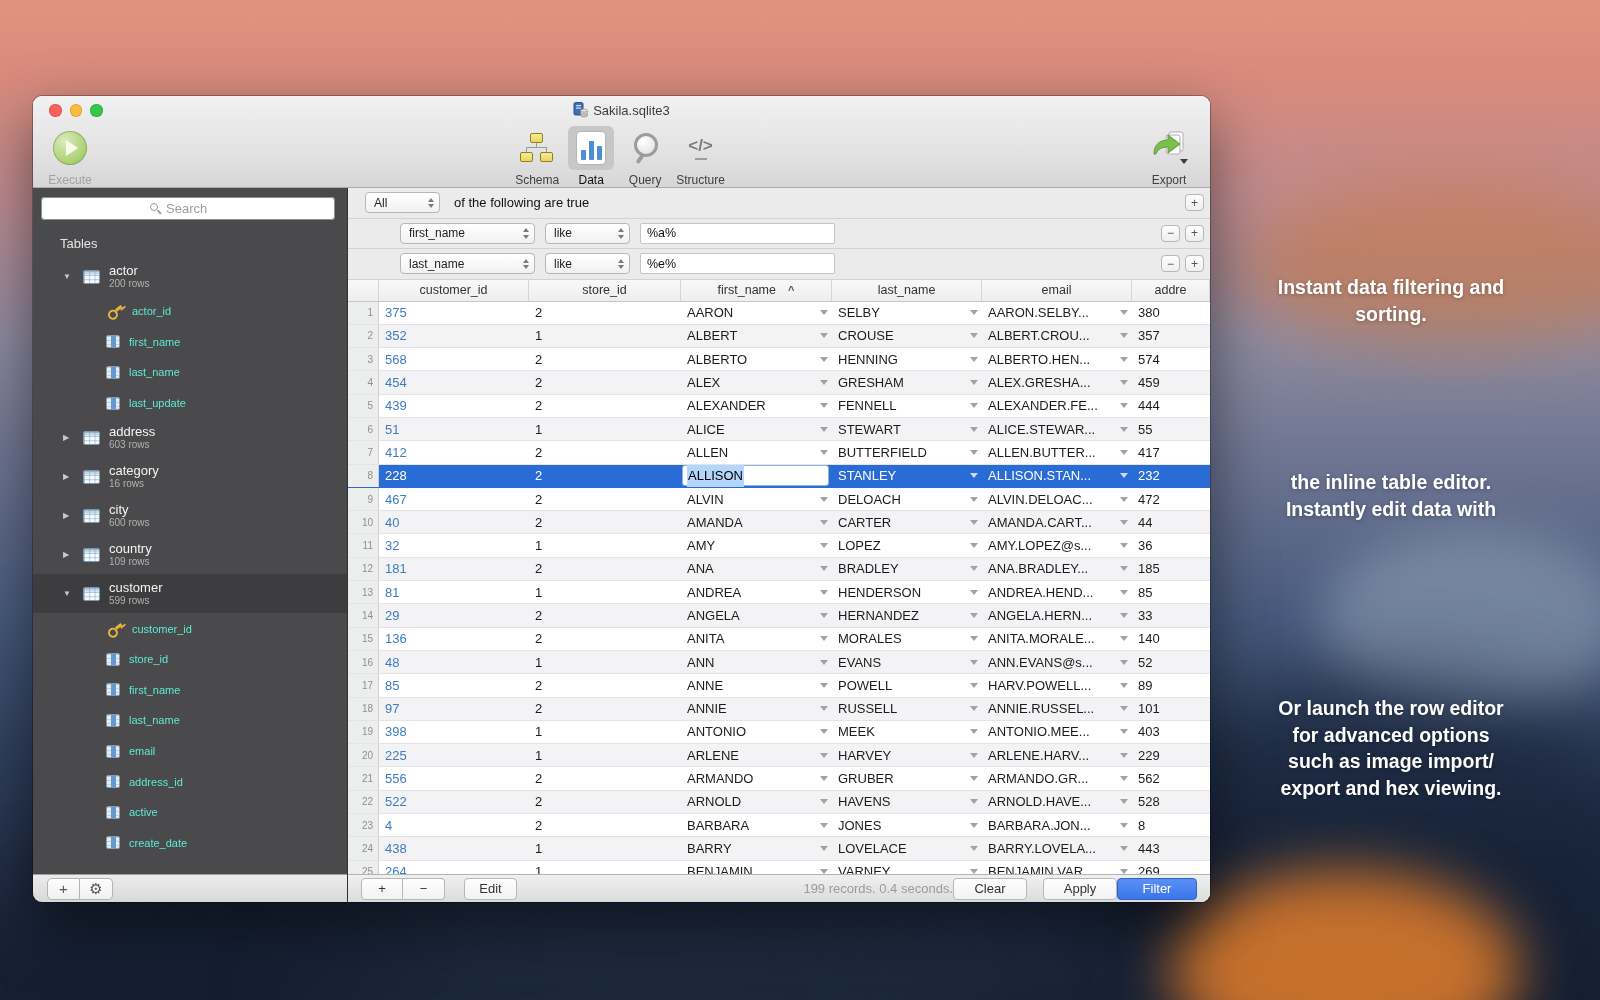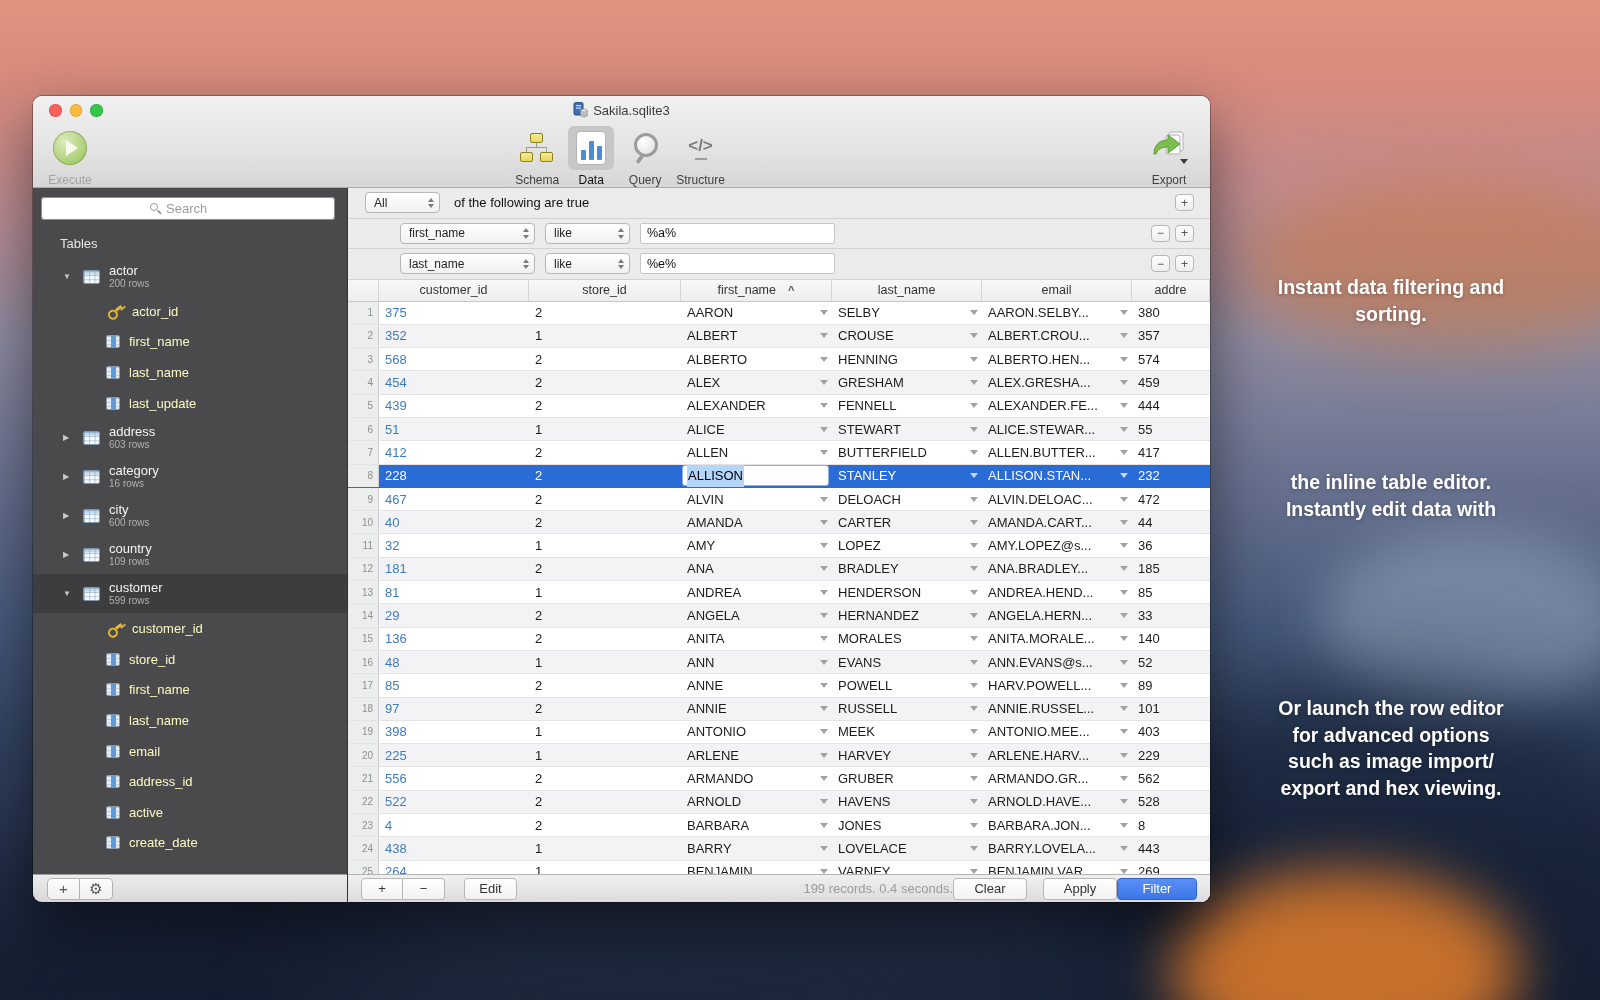--- a/index.html
+++ b/index.html
@@ -86,40 +86,40 @@
   .titem { height:39px; display:flex; align-items:center; padding-left:30px; gap:9px; }
   .titem.sel { background:#3d3d3f; }
   .disc { width:11px; color:#c9c9c9; font-size:8px; flex:none; }
   .tbl-icon { width:17px; height:14px; flex:none; border:1px solid #7d98ad; border-radius:2px; background-color:#f6fbff;
     background-image:linear-gradient(to right, rgba(122,154,180,.6) 1px, transparent 1px),
       linear-gradient(to bottom, rgba(122,154,180,.6) 1px, transparent 1px),
       linear-gradient(#c2d9ec,#c2d9ec);
     background-size:5.3px 100%, 100% 4.2px, 100% 3.5px; background-repeat:repeat,repeat,no-repeat; }
   .tmeta .tname { color:#f4f4f4; font-size:13px; line-height:14px; }
   .tmeta .trows { color:#b2b2b2; font-size:10px; line-height:11px; }
-  .citem { height:30.6px; display:flex; align-items:center; padding-left:73px; gap:9px; color:#fef9c3; font-size:13px; }
+  .citem { height:30.6px; display:flex; align-items:center; padding-left:73px; gap:9px; color:#5eead4; font-size:11px; }
   .col-icon { width:14px; height:13px; flex:none; border:1px solid #8a9aa8; border-radius:2px;
     background:linear-gradient(rgba(130,150,170,.35) 1px, transparent 1px) 0 0/100% 4px,
       linear-gradient(90deg,#e8edf2 0 4px,#5e9ad8 4px 9px,#e8edf2 9px); background-color:#e8edf2; }
   .key-icon { width:17px; height:14px; flex:none; position:relative; transform:rotate(-38deg); }
   .key-icon::before { content:''; position:absolute; left:0px; top:3.5px; width:6px; height:6px; border:2.6px solid #e7b73c; border-radius:50%; }
   .key-icon::after { content:''; position:absolute; left:10px; top:6px; width:7px; height:2.6px; background:#e7b73c; box-shadow:3.5px 2.5px 0 -0.6px #e7b73c; }
   .side-bottom { position:absolute; left:0; right:0; bottom:0; height:28px;
     background:linear-gradient(#ececec,#d8d8d8); border-top:1px solid #9e9e9e;
     display:flex; align-items:center; padding-left:14px; }
   .seg { display:flex; }
   .seg .segbtn { width:33px; height:22px; background:linear-gradient(#fdfdfd,#f0f0f0); border:1px solid #b2b2b2;
     display:flex; align-items:center; justify-content:center; font-size:15px; color:#555; }
   .seg .segbtn:first-child { border-radius:5px 0 0 5px; }
   .seg .segbtn:last-child { border-radius:0 5px 5px 0; border-left:none; }
   .gear-glyph { font-size:14px; }
 
   .main { flex:1; display:flex; flex-direction:column; background:#fff; min-width:0; }
   .frow-top, .frow { height:30.5px; background:#ebebeb; border-bottom:1px solid #d2d2d2;
-    display:flex; align-items:center; padding:0 16px 0 17px; flex:none; }
+    display:flex; align-items:center; padding:0 6px 0 17px; flex:none; }
   .frow { padding-left:52px; }
   .popup { height:21px; background:linear-gradient(#ffffff,#f1f1f1); border:1px solid #b7b7b7; border-radius:4px;
     display:flex; align-items:center; padding:0 5px 0 8px; font-size:12px; color:#1e1e1e; }
   .popup .ptext { flex:1; }
   .stepper { display:flex; flex-direction:column; gap:2.5px; margin-left:8px; }
   .tri-up { width:0; height:0; border-left:3.5px solid transparent; border-right:3.5px solid transparent; border-bottom:4px solid #7a7a7a; }
   .tri-down { width:0; height:0; border-left:3.5px solid transparent; border-right:3.5px solid transparent; border-top:4px solid #7a7a7a; }
   .p-all { width:75px; } .p-col { width:135px; } .p-op { width:85px; margin-left:10px; }
   .match-label { font-size:13px; color:#111; margin-left:14px; }
   .fval { width:195px; height:21px; margin-left:10px; border:1px solid #c5c5c5; border-radius:2px;

